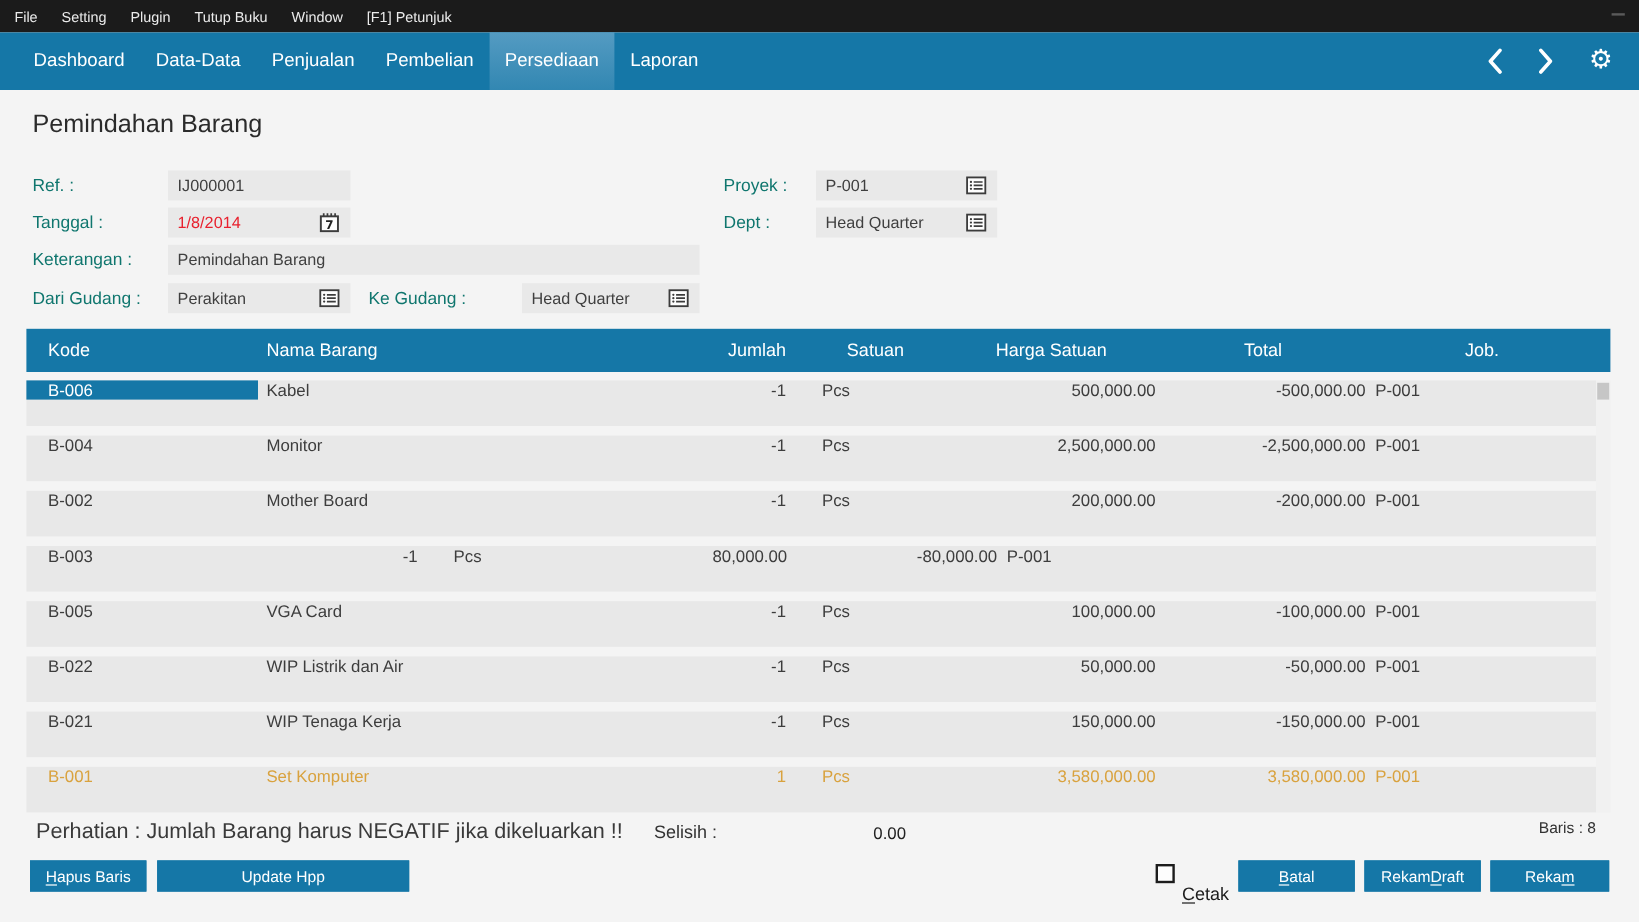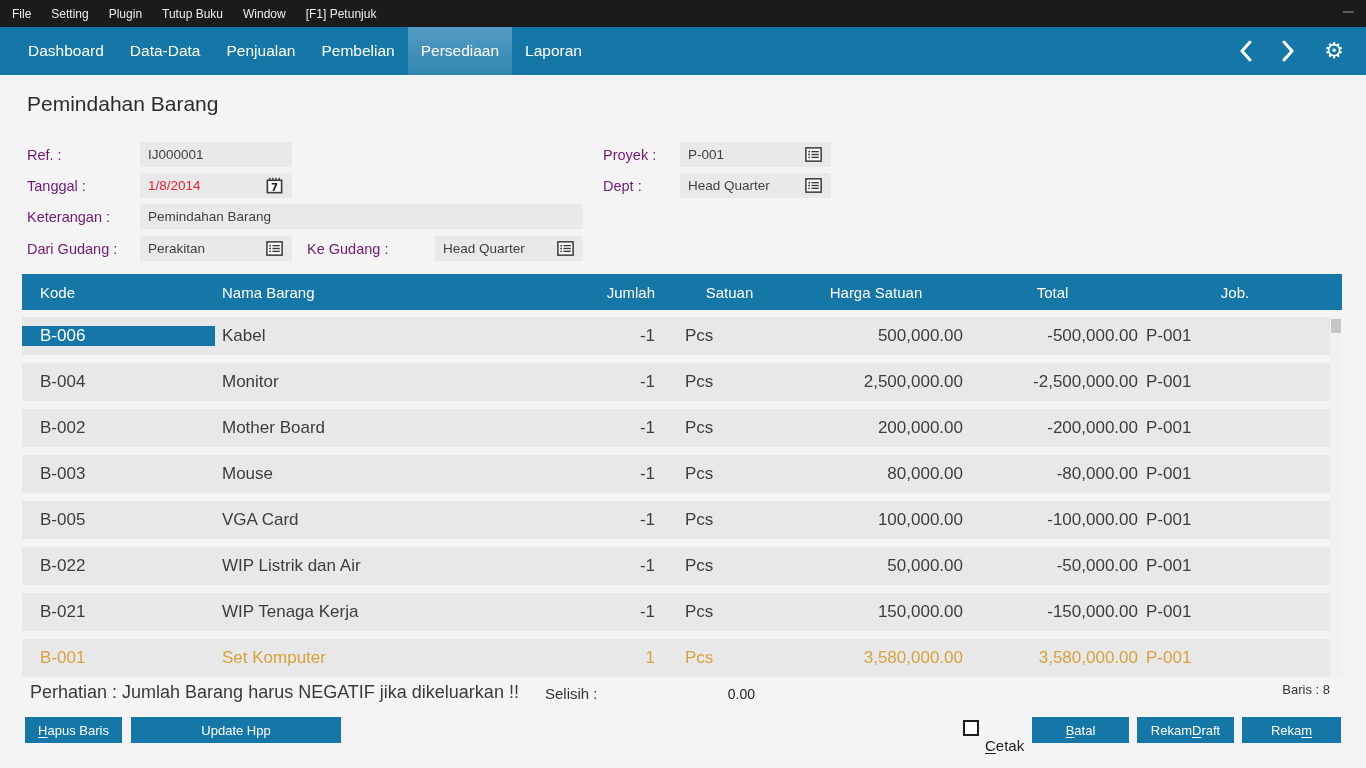--- a/index.html
+++ b/index.html
@@ -18,33 +18,33 @@
           display:flex;align-items:stretch;}
   .nav-items{display:flex;align-items:stretch;padding-left:15px;}
   .nav-item{display:flex;align-items:center;padding:0 13px;font-size:15.5px;color:#fff;}
   .nav-item.active{background:linear-gradient(180deg,#549bc2 0%,#3287b2 100%);}
   .nav-right{margin-left:auto;display:flex;align-items:center;gap:28px;padding-right:22px;}
   .nav-ico{display:flex;align-items:center;justify-content:center;color:#fff;}
   .gear-glyph{font-family:"DejaVu Sans",sans-serif;font-size:22px;line-height:1;color:#fff;}
 
   
   .title{position:absolute;left:27px;top:92px;margin:0;font-size:21px;font-weight:400;color:#2b2b2b;}
-  .flabel{position:absolute;font-size:14.5px;color:#701a75;}
+  .flabel{position:absolute;font-size:14.5px;color:#0f766e;}
   .finput{position:absolute;height:25px;background:#e9e9e9;display:flex;align-items:center;
           padding:0 8px;font-size:13.5px;color:#3f3f3f;}
   .finput .ficon{margin-left:auto;display:flex;align-items:center;}
   .red{color:#e8212e;}
 
   
   .thead{position:absolute;left:22px;top:274px;width:1320px;height:36px;background:#1577a7;
          display:flex;align-items:stretch;color:#fff;font-size:15px;}
   .hc{display:flex;align-items:center;}
   .tbody{position:absolute;left:22px;top:317px;width:1308px;}
-  .trow{height:38px;margin-bottom:8px;background:#e8e8e8;display:flex;align-items:center;
-        font-size:17px;color:#3d3d3d;}
+  .trow{height:38px;margin-bottom:8px;background:#e8e8e8;display:flex;align-items:flex-start;
+        font-size:14px;color:#3d3d3d;}
   .tc{display:flex;align-items:center;}
   .c-kode{width:193px;padding-left:18px;}
   .c-nama{width:307px;padding-left:7px;}
   .c-jumlah{width:150px;justify-content:flex-end;padding-right:17px;}
   .c-satuan{width:115px;}
   .tc.c-satuan{padding-left:13px;}
   .hc.c-satuan{justify-content:center;}
   .c-harga{width:178px;justify-content:flex-end;padding-right:2px;}
   .hc.c-harga{justify-content:center;padding-right:0;}
   .c-total{width:175px;justify-content:flex-end;padding-right:2px;}
@@ -251,21 +251,20 @@
         <div class="tc c-nama">Mother Board</div>
         <div class="tc c-jumlah">-1</div>
         <div class="tc c-satuan">Pcs</div>
         <div class="tc c-harga">200,000.00</div>
         <div class="tc c-total">-200,000.00</div>
         <div class="tc c-job">P-001</div>
       </div>
 
       <div class="trow">
         <div class="tc c-kode">B-003</div>
-        <div class="tc c-nama">Mouse</div>
         <div class="tc c-jumlah">-1</div>
         <div class="tc c-satuan">Pcs</div>
         <div class="tc c-harga">80,000.00</div>
         <div class="tc c-total">-80,000.00</div>
         <div class="tc c-job">P-001</div>
       </div>
 
       <div class="trow">
         <div class="tc c-kode">B-005</div>
         <div class="tc c-nama">VGA Card</div>

